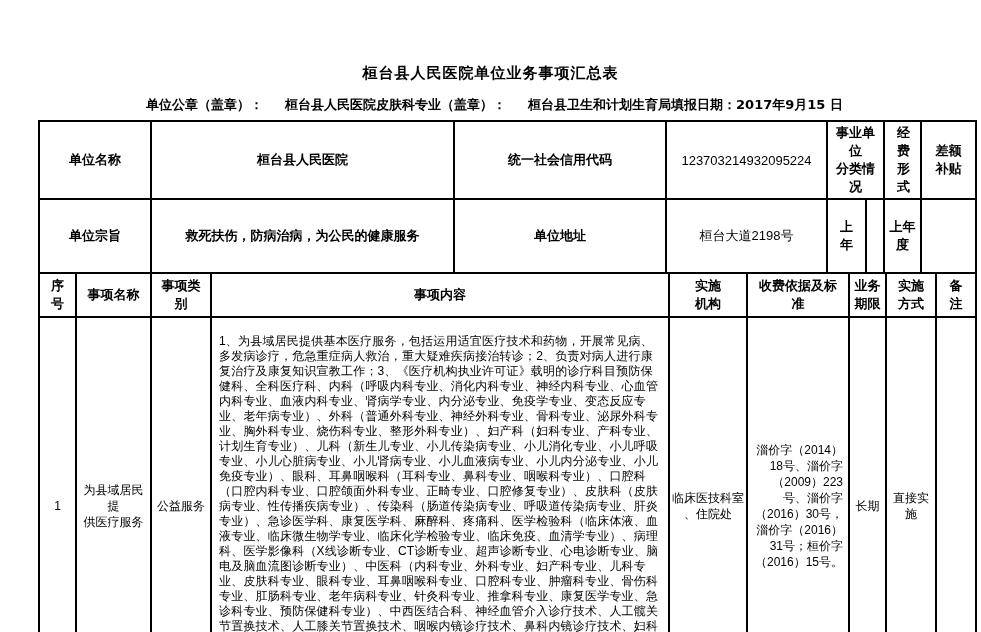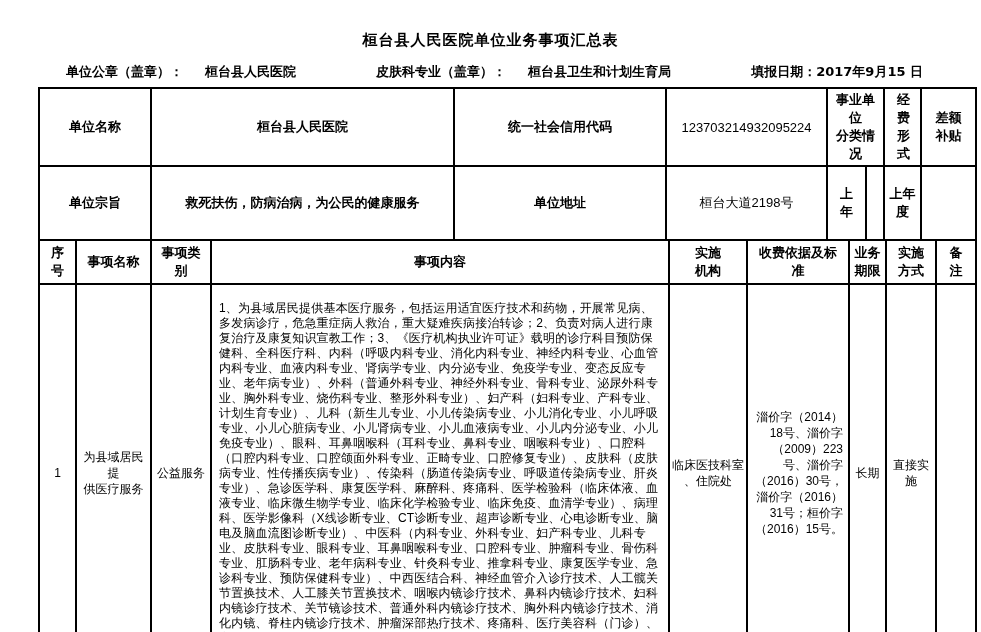--- a/index.html
+++ b/index.html
@@ -1,25 +1,25 @@
 <!DOCTYPE html>
 <html><head>
 <meta charset="utf-8">
 <style>
   html,body { margin:0; padding:0; background:#ffffff; }
   .page {
     position:relative; width:981px; height:632px; background:#fff;
     font-family:"DejaVu Sans", sans-serif; color:#000; overflow:hidden;
   }
   .title {
-    padding-top:31px; text-align:center; font-size:15px; font-weight:bold;
+    padding-top:64px; text-align:center; font-size:15px; font-weight:bold;
     letter-spacing:1px;
   }
   .meta {
-    display:flex; justify-content:space-between; align-items:baseline;
+    display:flex; justify-content:center; align-items:baseline;
     margin:13px 58px 6px 66px; font-size:13px; font-weight:bold;
   }
   .meta-group { white-space:nowrap; }
   .meta-value { margin-left:22px; font-weight:bold; }
   .tbl {
     border-collapse:collapse; table-layout:fixed;
     margin-left:38px; width:937px;
   }
   .tbl th, .tbl td {
     border:2px solid #000; text-align:center; vertical-align:middle;

